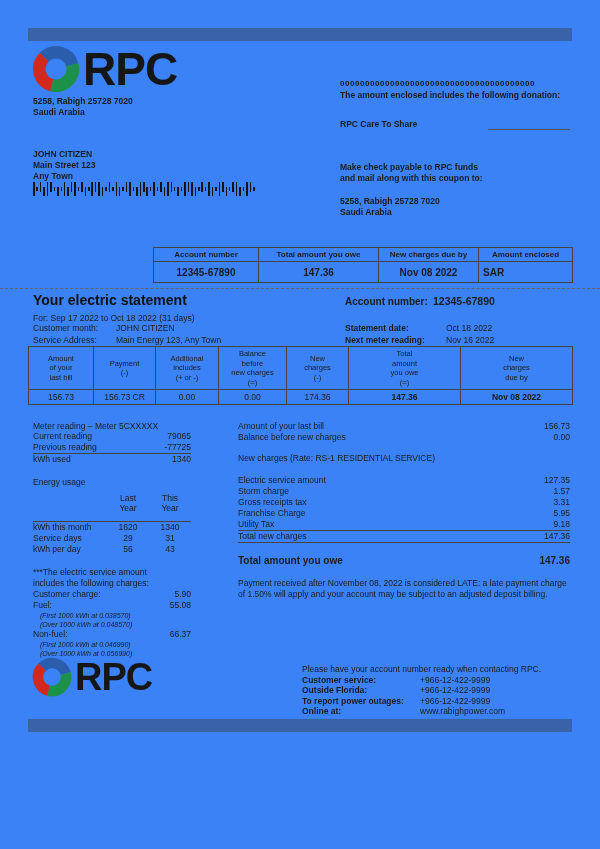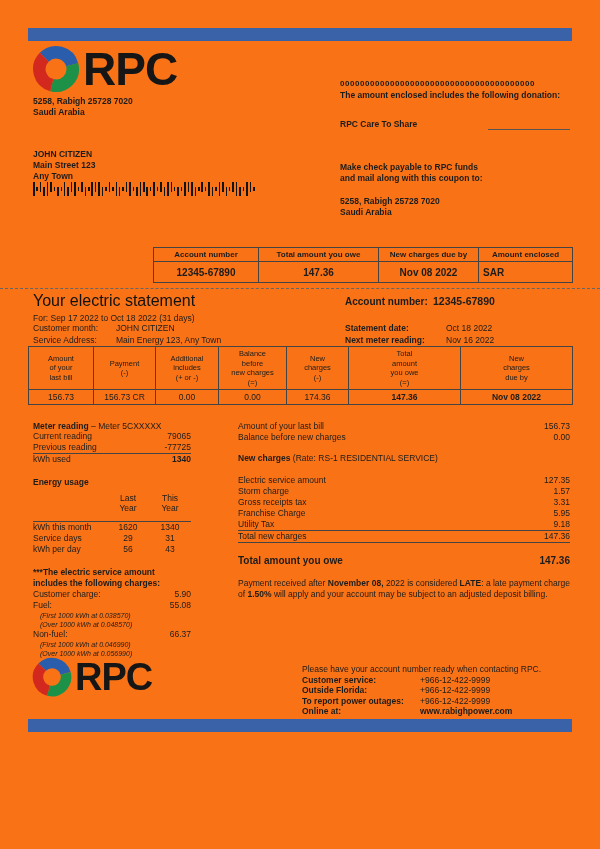--- a/index.html
+++ b/index.html
@@ -1,17 +1,17 @@
 <!DOCTYPE html>
 <html><head>
 <meta charset="utf-8">
 <style>
   html,body { margin:0; padding:0; background:#ffffff; }
   .page {
-    position:relative; width:600px; height:849px; background:#f97316;
+    position:relative; width:600px; height:849px; background:#3b82f6;
     font-family:"Liberation Sans", sans-serif; color:#1c1c1c; overflow:hidden;
   }
   .abs { position:absolute; }
   .preline { white-space:pre-line; }
 
   
   .bluebar { position:absolute; left:28px; width:544px; height:13px; background:#3a62a8; }
   .bar-top { top:28px; }
   .bar-bottom { top:719px; }
 
@@ -51,42 +51,42 @@
   table { border-collapse:collapse; }
   td, th { border:1px solid #444; }
 
   .coupon-table { left:153px; top:247px; }
   .coupon-table th { font-size:8px; font-weight:bold; padding:2px 3px; text-align:center; }
   .coupon-table td { font-size:10px; font-weight:bold; padding:3px 4px; height:14px; text-align:center; }
   .coupon-table td.left { text-align:left;margin-left:13px; }
 
   .dashline { left:0; top:288px; width:600px; border-top:1.5px dashed #666; }
 
-  .stmt-title { left:33px; top:292px; font-size:16px; font-weight:normal; color:#111; }
+  .stmt-title { left:33px; top:292px; font-size:14px; font-weight:bold; color:#111; }
   .acct-label { left:345px; top:296px; font-size:10px; font-weight:bold; }
   .acct-num   { left:433px; top:295px; font-size:10.5px; font-weight:bold; }
   .period     { left:33px; top:313px; font-size:8.5px; }
   .inf { font-size:8.5px; }
   .lab-bold { font-weight:bold; }
 
   .summary-table { left:28px; top:346px; }
   .summary-table th { font-size:7.5px; font-weight:normal; text-align:center; padding:2px 1px; line-height:9.5px; vertical-align:middle; }
   .summary-table td { font-size:8.5px; text-align:center; padding:2px 1px; }
   .summary-table td.bold { font-weight:bold; }
 
   
   .leftcol  { left:33px;  top:421px; width:158px; font-size:8.5px; }
   .rightcol { left:238px; top:421px; width:332px; font-size:8.5px; }
   .kv { display:flex; justify-content:space-between; line-height:11px; }
   .kv .v { text-align:right; }
   .rule-b { border-bottom:1px solid #444; }
   .gap6  { height:6px; }
   .gap10 { height:10px; }
   .gap12 { height:12px; }
-  .b { font-weight:bold; }
+  .b { font-weight:normal; }
   .it-note { font-style:italic; font-size:7px; line-height:9px; padding-left:7px; }
 
   .etable { width:100%; }
   .erow { display:flex; line-height:11px; }
   .erow .el { flex:1; }
   .erow .ec { width:42px; text-align:center; }
   .ehead { line-height:10px; padding-bottom:8px; }
 
   .total-owe { display:flex; justify-content:space-between; font-size:10px; font-weight:bold; }
   .late-notice { line-height:11px; width:336px; }

